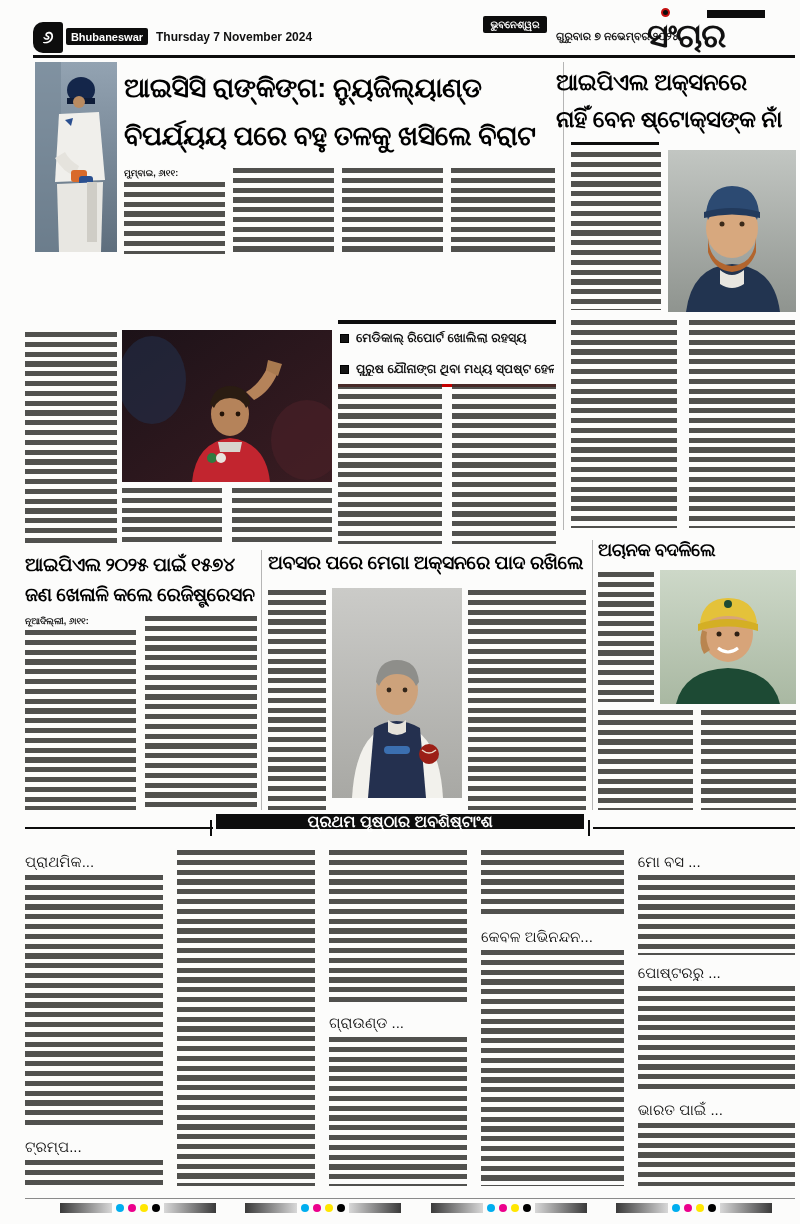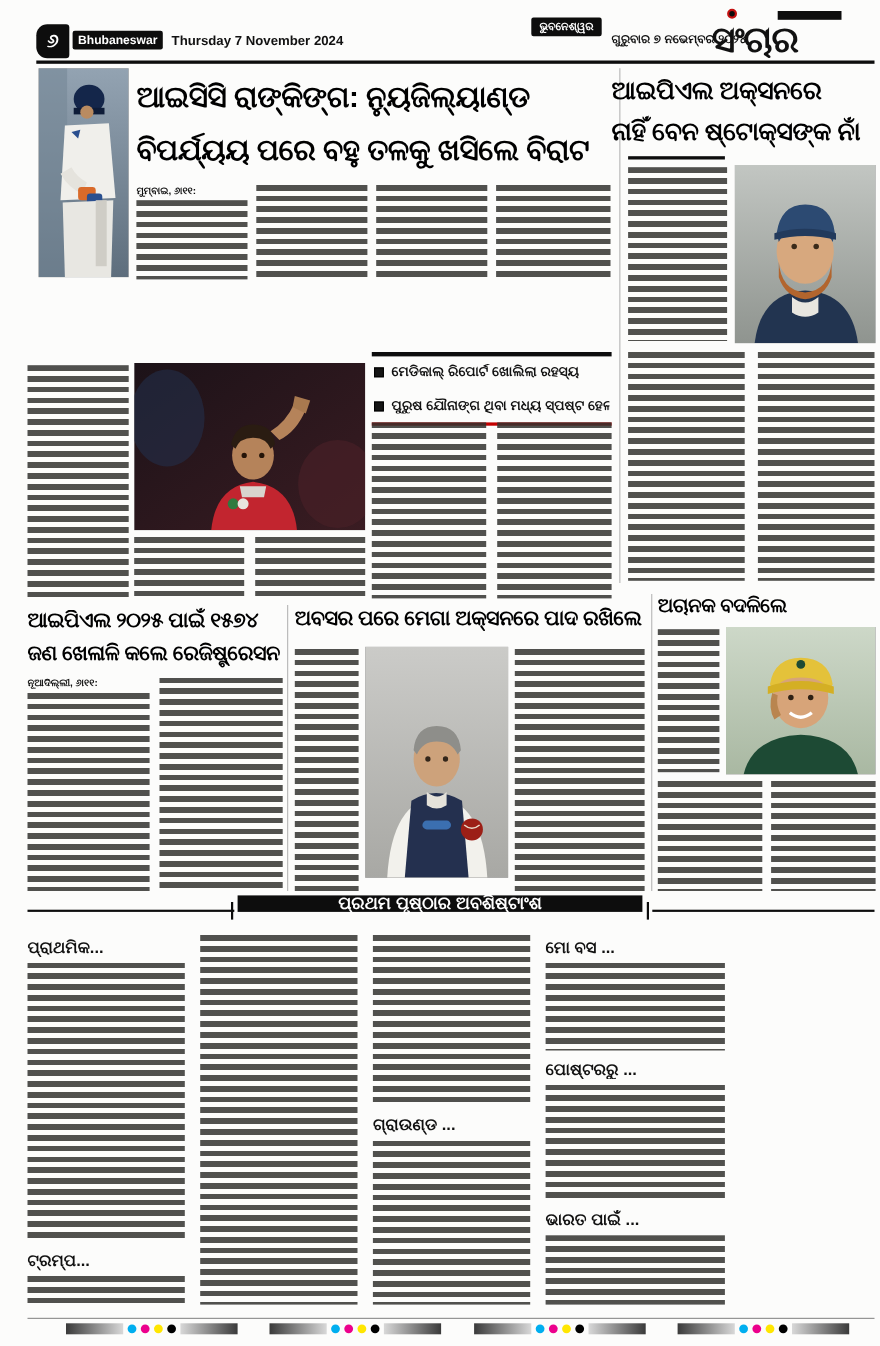--- a/index.html
+++ b/index.html
@@ -15,21 +15,21 @@
   .dl{font-weight:bold;font-size:9px;line-height:11px;white-space:nowrap;overflow:hidden}
   .photo{overflow:hidden;background:#999}
   .photo svg{display:block}
   
   .bullets{border-top:4px solid #0d0d0d;border-bottom:3px solid #c40000;padding:7px 2px 8px 2px;display:flex;flex-direction:column;gap:17px}
   .bullet{display:flex;align-items:center;gap:7px;font-weight:bold;font-size:12.5px;line-height:14px;overflow:hidden;white-space:nowrap}
   .sq{flex:0 0 auto;width:9px;height:9px;background:#151515;border:1px solid #000}
   
   .cols{display:flex;gap:14px}
   .col{display:flex;flex-direction:column}
-  .subhead{font-weight:bold;font-size:15px;line-height:19px;margin:2px 0 5px 0;white-space:nowrap;overflow:hidden}
+  .subhead{font-weight:normal;font-size:15px;line-height:19px;margin:2px 0 5px 0;white-space:nowrap;overflow:hidden}
   .seg{margin-bottom:6px}
   
   .banner{background:#0d0d0d;color:#fff;display:flex;align-items:center;justify-content:center;font-weight:bold;font-size:16px}
   
   .regrow{display:flex;justify-content:space-between;align-items:center}
   .reg{display:flex;align-items:center;gap:4px}
   .regbar{width:52px;height:10px;background:linear-gradient(90deg,#3a3a3a,#d8d8d8)}
   .regbar.rv{background:linear-gradient(90deg,#d8d8d8,#3a3a3a)}
   .dot{width:8px;height:8px;border-radius:50%;display:inline-block}
   
@@ -245,20 +245,25 @@
       <div class="tx seg" style="height:28px"></div>
     </div>
     <div class="col" style="width:143px">
       <div class="tx seg" style="height:340px"></div>
     </div>
     <div class="col" style="width:143px">
       <div class="tx seg" style="height:158px"></div>
       <div class="subhead">ଗ୍ରାଉଣ୍ଡ ...</div>
       <div class="tx seg" style="height:152px"></div>
     </div>
+    <div class="col" style="width:148px">
+      <div class="tx seg" style="height:70px"></div>
+      <div class="subhead">କେବଳ ଅଭିନନ୍ଦନ...</div>
+      <div class="tx seg" style="height:240px"></div>
+    </div>
     <div class="col" style="width:163px">
       <div class="subhead">ମୋ ବସ ...</div>
       <div class="tx seg" style="height:84px"></div>
       <div class="subhead">ପୋଷ୍ଟରରୁ ...</div>
       <div class="tx seg" style="height:112px"></div>
       <div class="subhead">ଭାରତ ପାଇଁ ...</div>
       <div class="tx seg" style="height:66px"></div>
     </div>
   </div>
 

